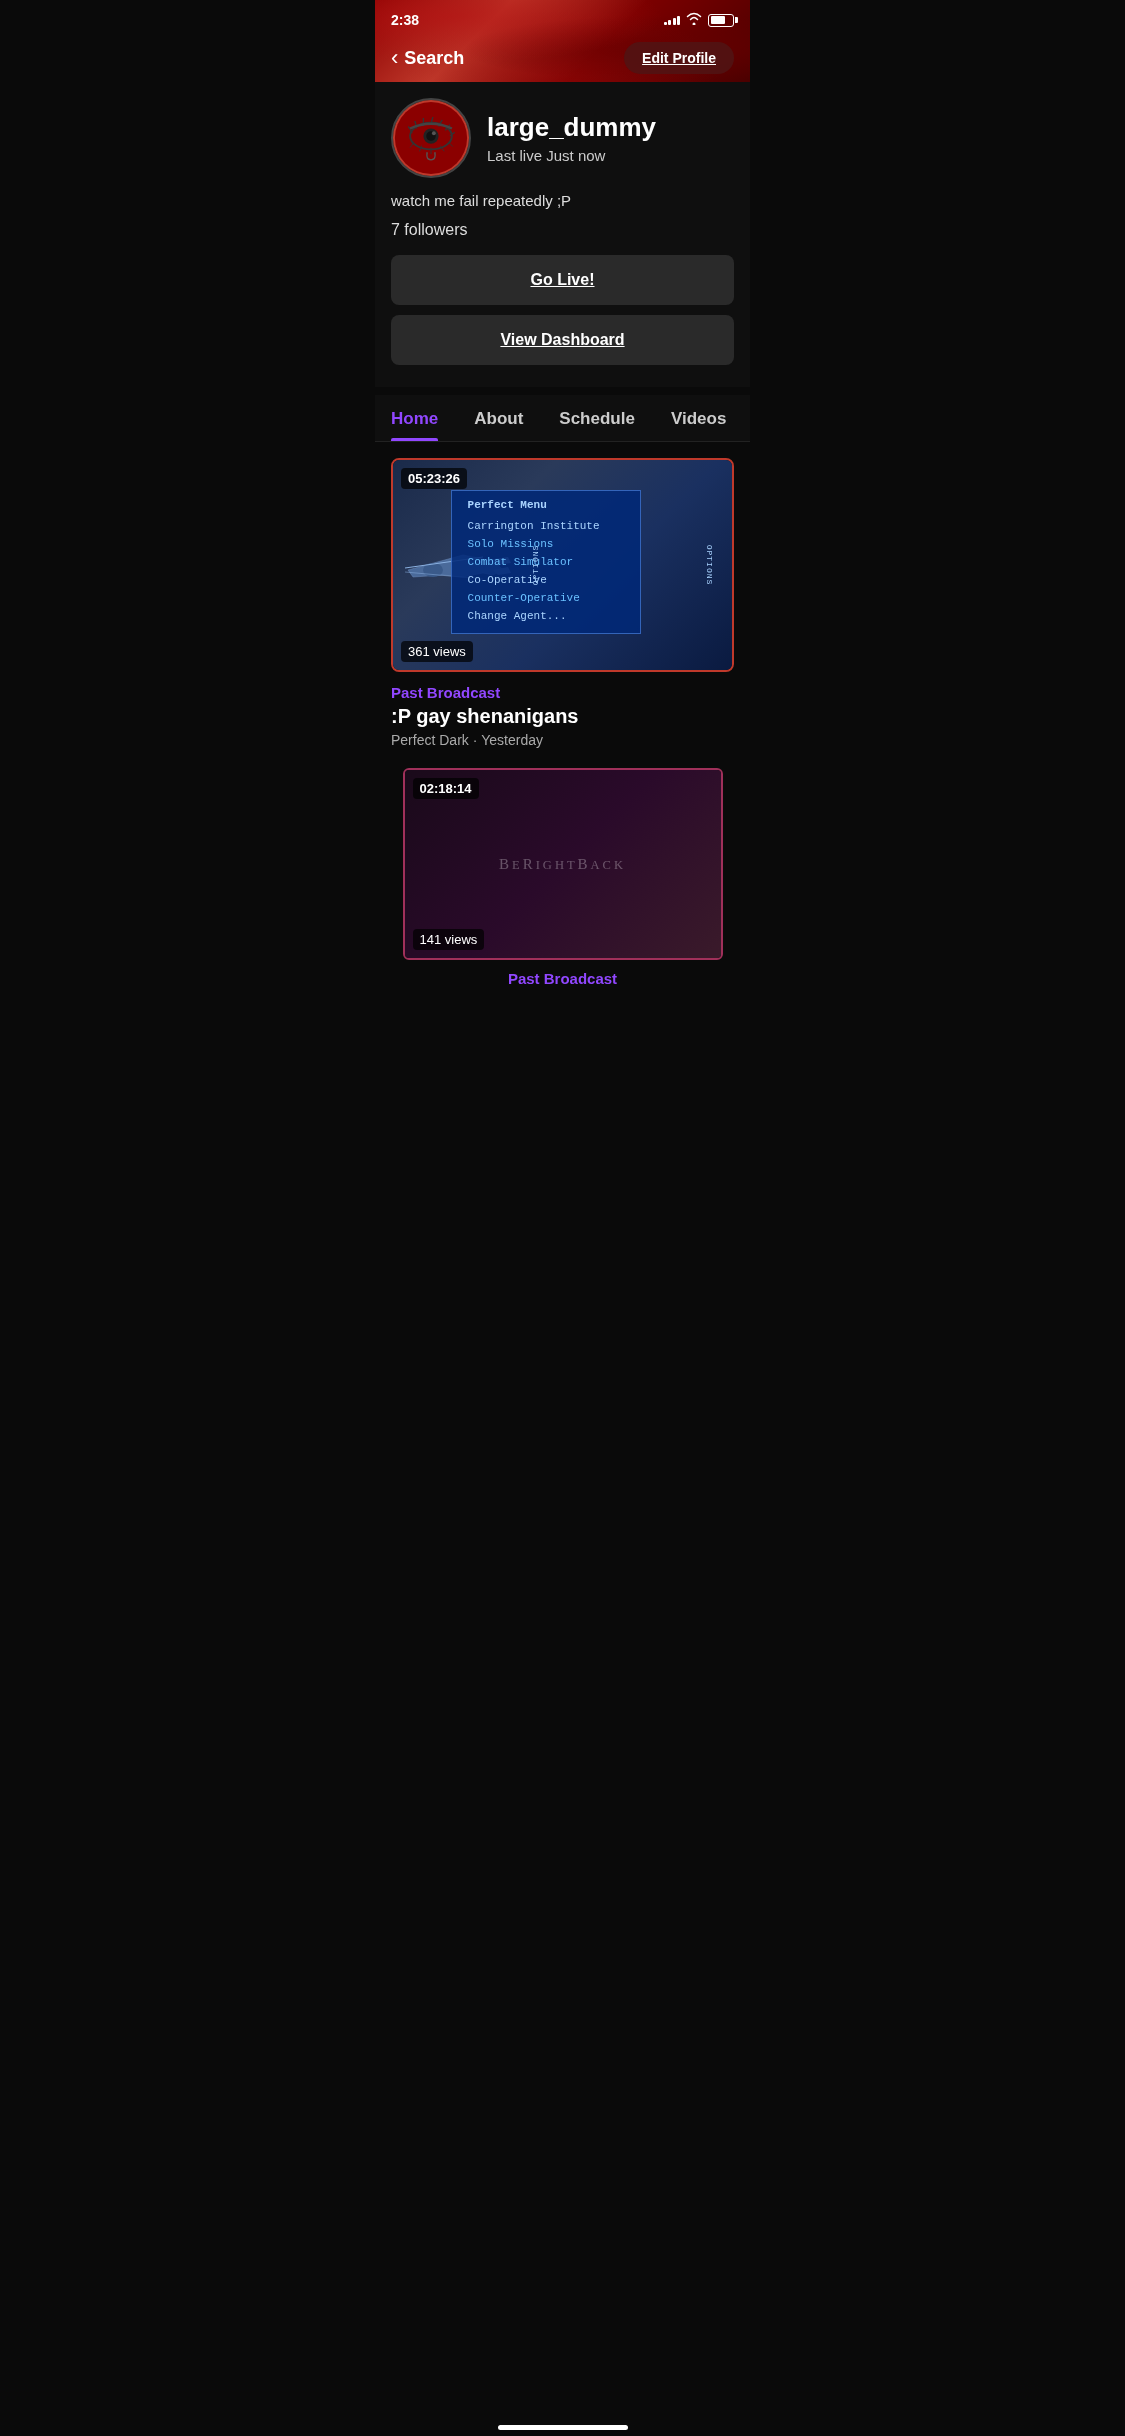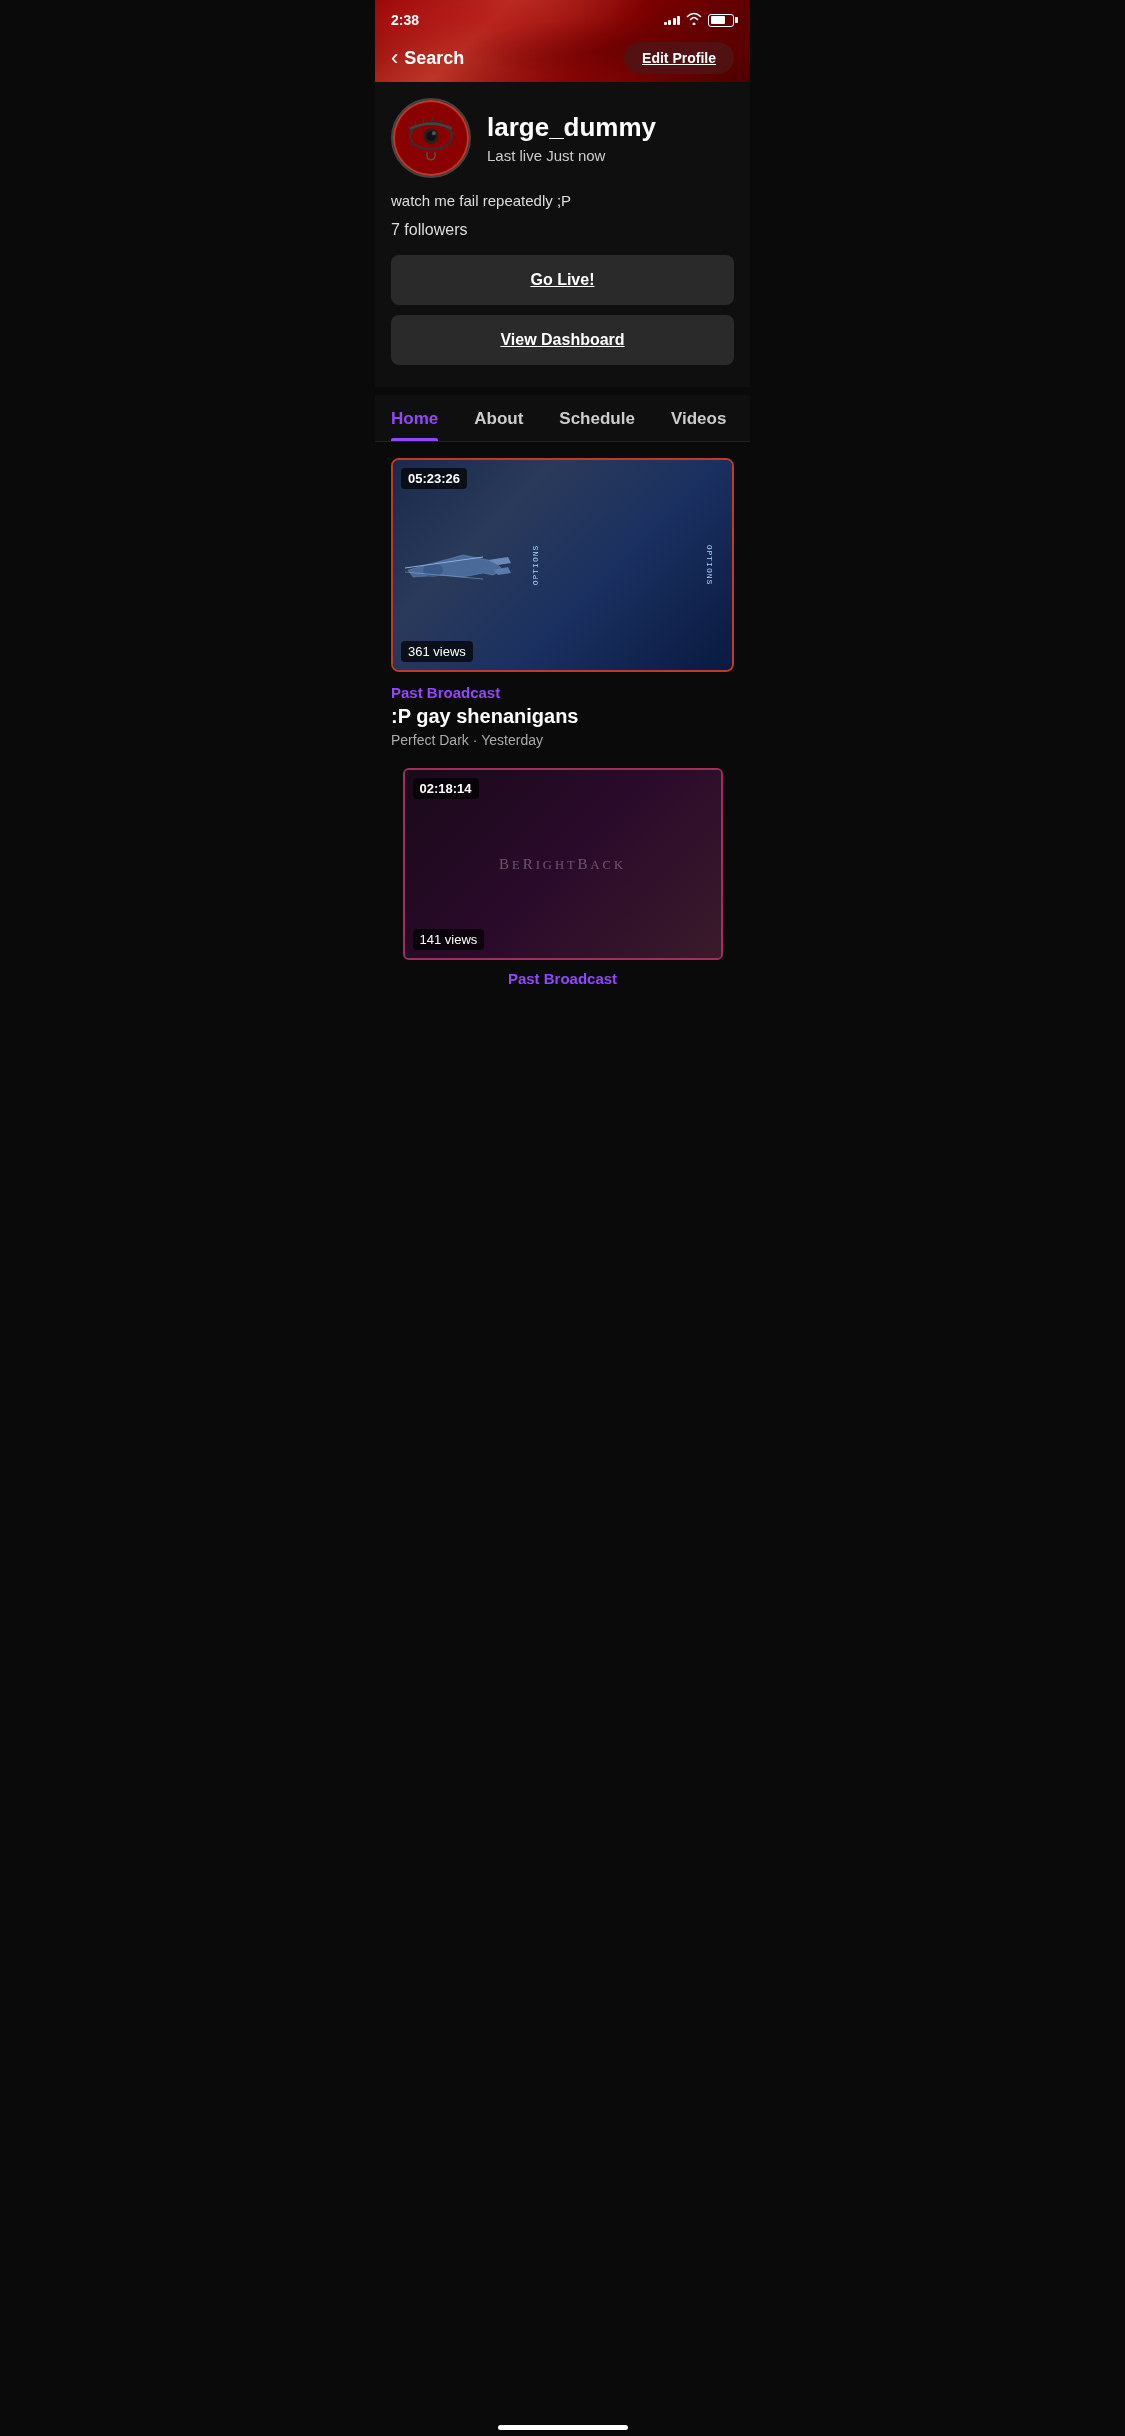--- a/index.html
+++ b/index.html
@@ -550,20 +550,29 @@
 
       <svg class="gun-graphic" viewBox="0 0 110 60">
         <path d="M5 35 L60 20 L85 25 L95 30 L100 35 L90 40 L80 38 L60 42 L40 40 L10 42 Z" fill="#4a6a9a" stroke="#6a8aba" stroke-width="0.5"></path>
         <path d="M85 25 L105 22 L108 28 L95 30 Z" fill="#6a8aba"></path>
         <path d="M90 35 L105 32 L108 38 L95 40 Z" fill="#5a7aaa"></path>
         <ellipse cx="30" cy="35" rx="10" ry="7" fill="#3a5a8a"></ellipse>
         <line x1="2" y1="33" x2="80" y2="22" stroke="#8ab0e0" stroke-width="1"></line>
         <line x1="2" y1="37" x2="80" y2="44" stroke="#8ab0e0" stroke-width="0.5"></line>
       </svg>
 
+      <div class="game-menu">
+        <div class="menu-title">Perfect Menu</div>
+        <div class="menu-item selected">Carrington Institute</div>
+        <div class="menu-item">Solo Missions</div>
+        <div class="menu-item">Combat Simulator</div>
+        <div class="menu-item selected">Co-Operative</div>
+        <div class="menu-item">Counter-Operative</div>
+        <div class="menu-item selected">Change Agent...</div>
+      </div>
 
       <div class="options-text-left">OPTIONS</div>
       <div class="options-text-right">OPTIONS</div>
 
       <div class="duration-badge">05:23:26</div>
       <div class="views-badge">361 views</div>
     </div>
   </div>
 
   <div class="past-broadcast-label">Past Broadcast</div>

